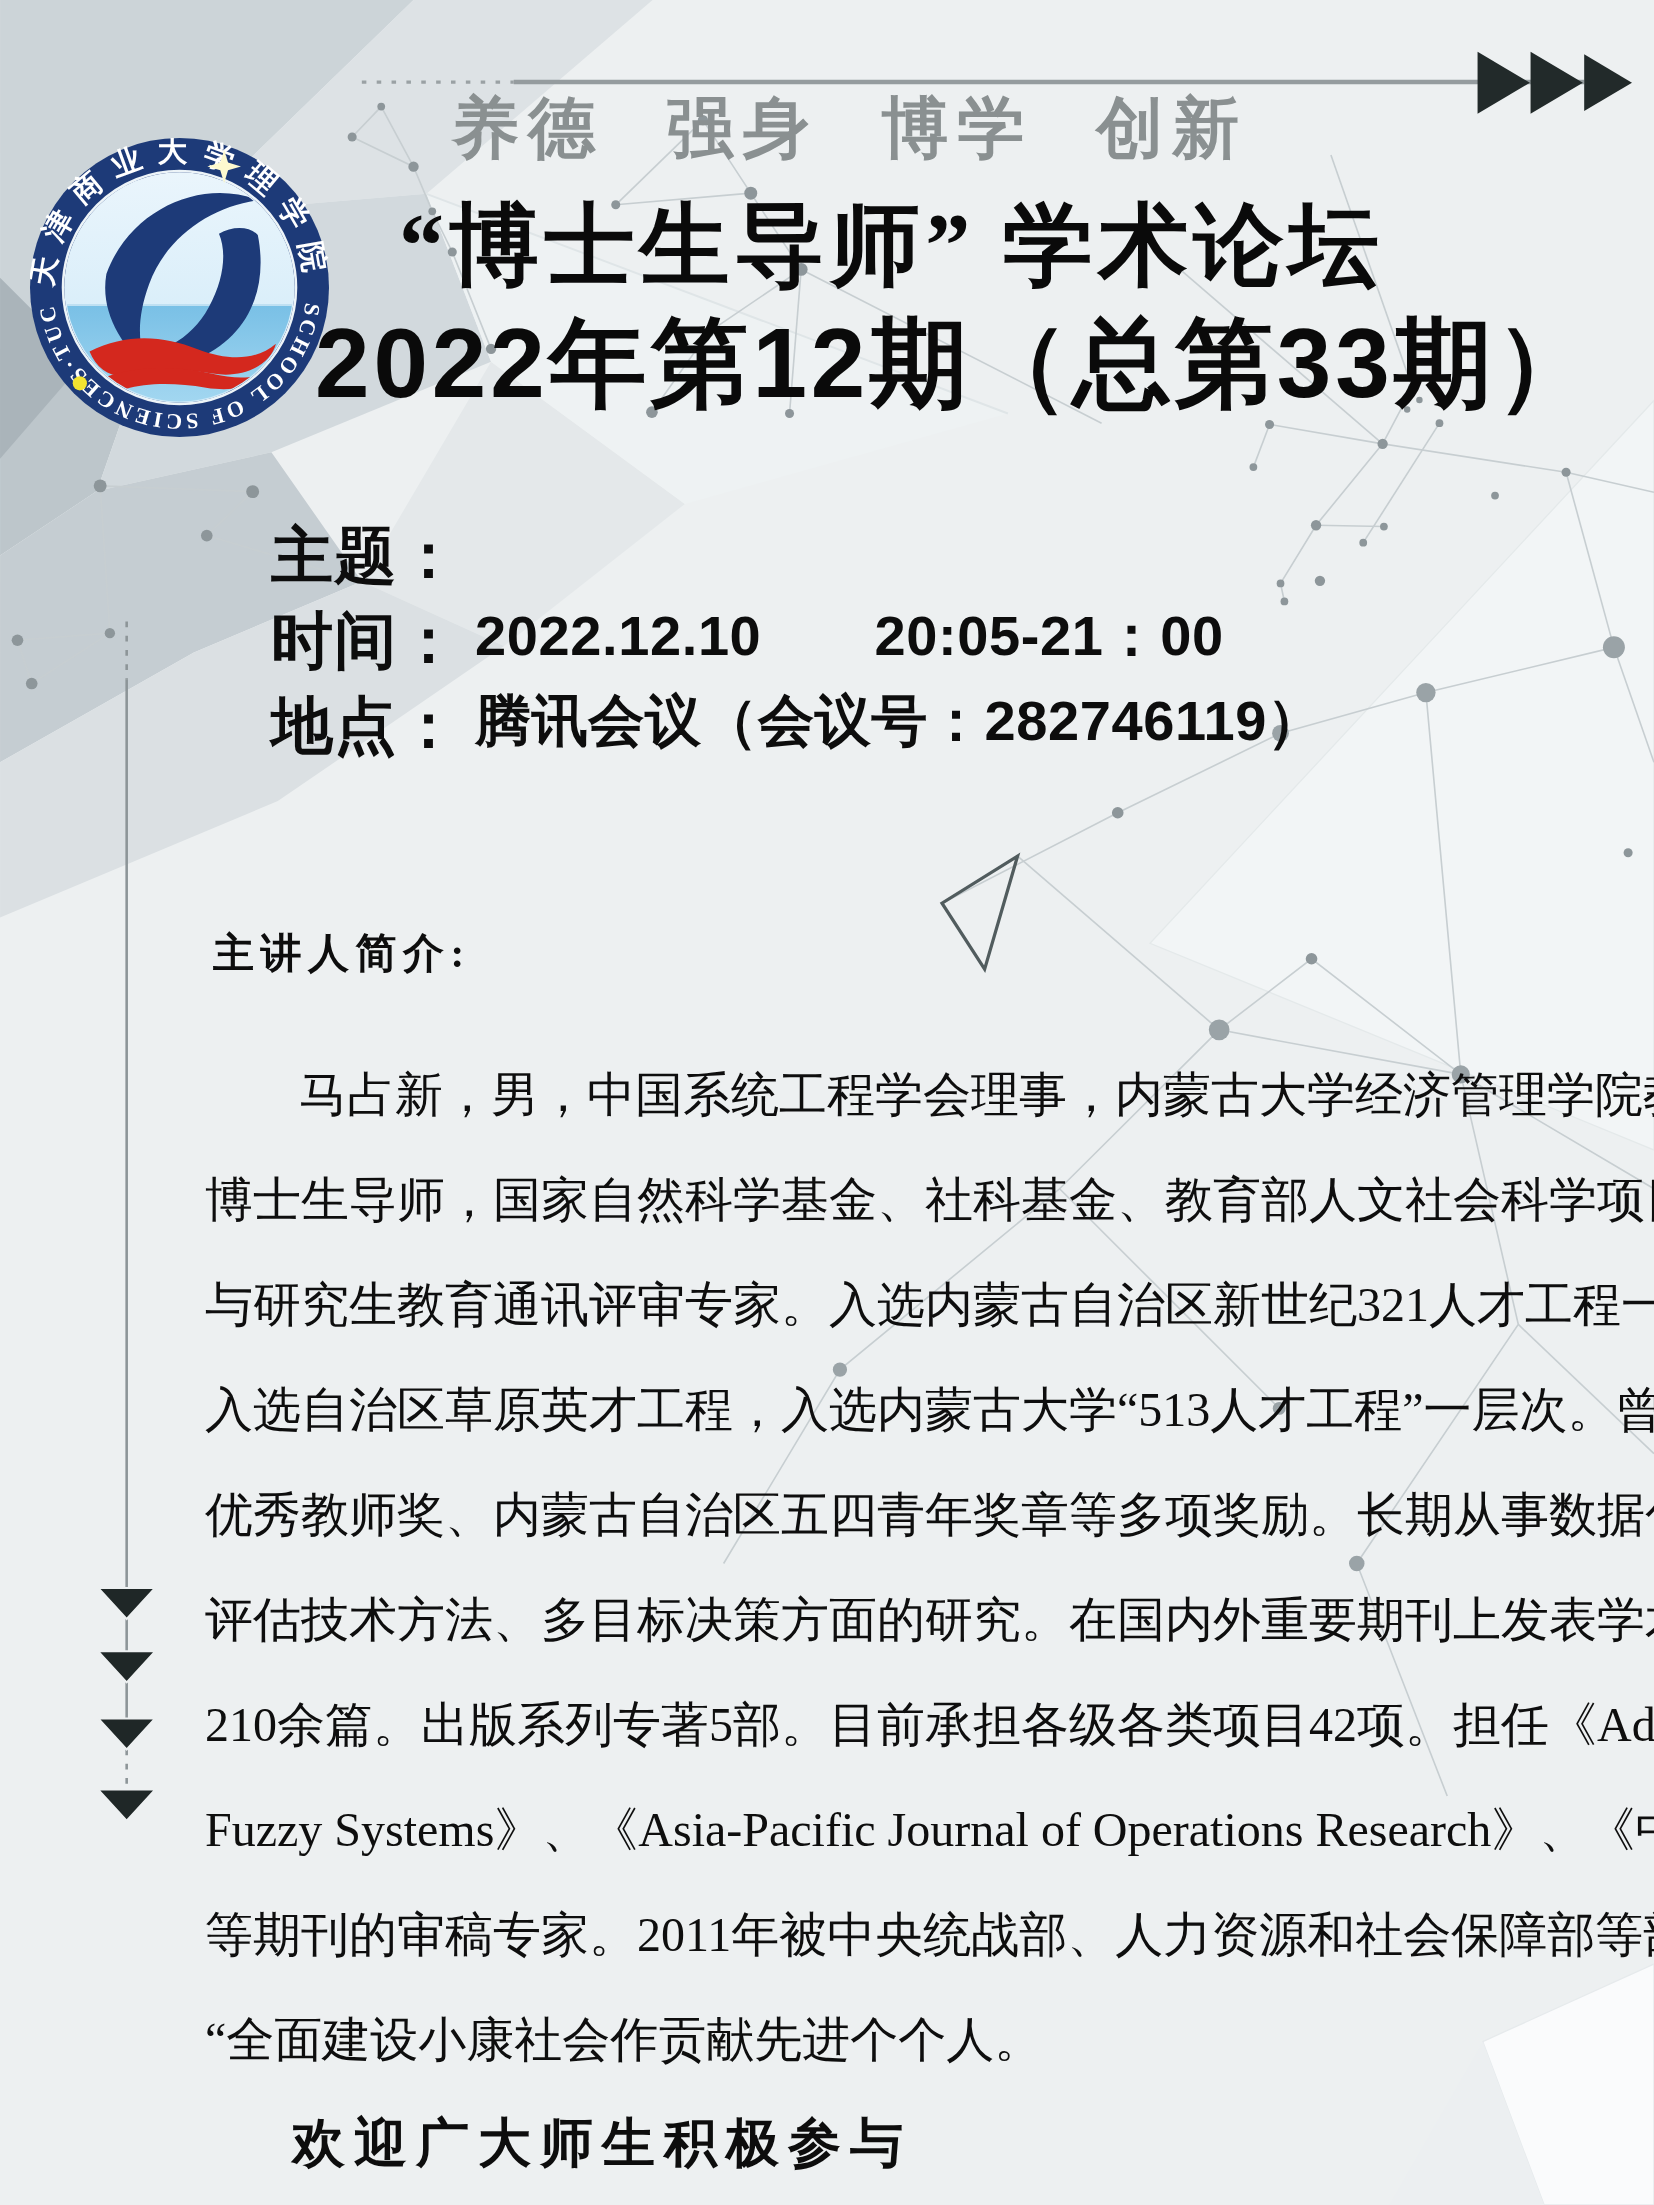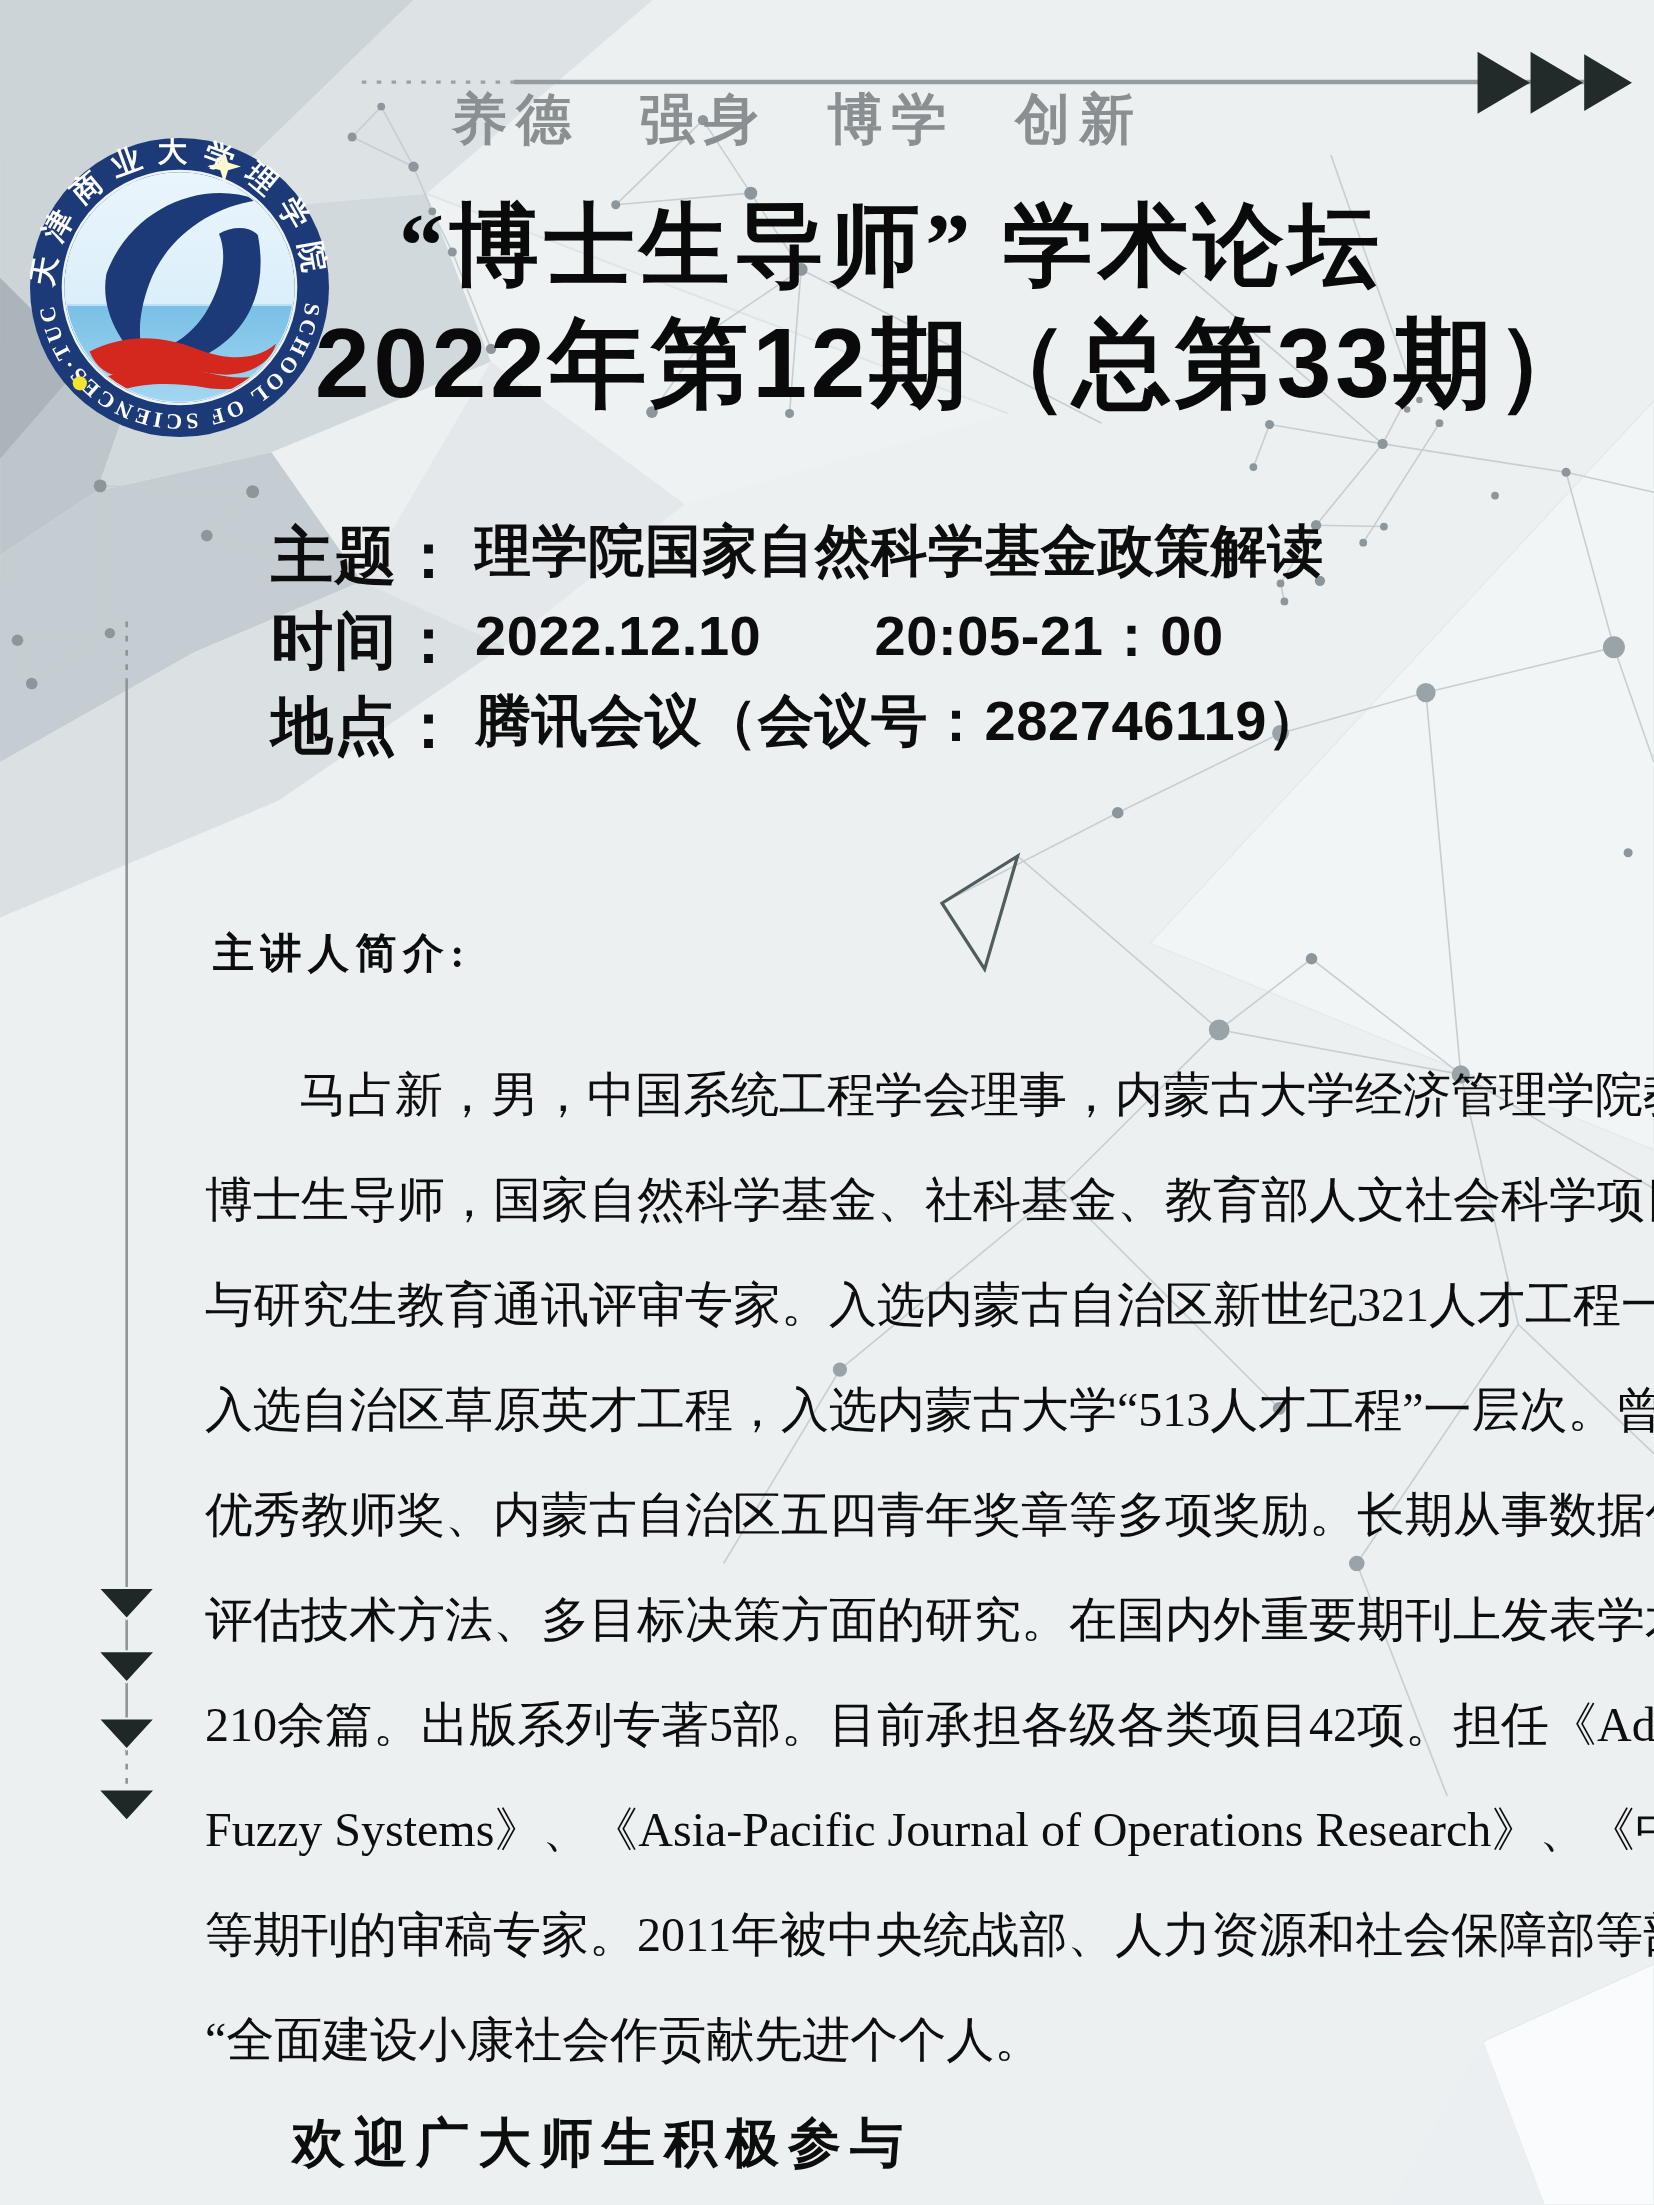--- a/index.html
+++ b/index.html
@@ -4,21 +4,21 @@
 <style>
   html,body{margin:0;padding:0;background:#dfe3e5;}
   .poster{
     position:relative;width:1654px;height:2205px;background:#edf0f1;overflow:hidden;
     font-family:"Liberation Serif","DejaVu Serif",serif;color:#0d0d0d;
   }
   .bg{position:absolute;left:0;top:0;width:1654px;height:2205px;}
   .logo{position:absolute;left:30px;top:138px;width:299px;height:299px;}
   .motto{
     position:absolute;left:452px;top:83px;width:905px;
-    font-size:55px;font-weight:700;color:#8a9091;
+    font-size:67px;font-weight:700;color:#8a9091;
     letter-spacing:9px;word-spacing:37px;white-space:nowrap;
   }
   .title1{
     position:absolute;left:399px;top:185px;margin:0;
     font-size:90px;font-weight:900;letter-spacing:5.2px;white-space:nowrap;color:#0a0a0a;
   }
   .title2{
     position:absolute;left:315px;top:299px;margin:0;
     font-size:98px;font-weight:900;letter-spacing:3.9px;white-space:nowrap;color:#0a0a0a;
     font-family:"Liberation Sans","DejaVu Sans",sans-serif;
@@ -226,21 +226,20 @@
     </svg>
   </div>
 
   <div class="motto">养德 强身 博学 创新</div>
   <h1 class="title1">“博士生导师” 学术论坛</h1>
   <h2 class="title2">2022年第12期（总第33期）</h2>
 
   <div class="info">
     <div class="info-row">
       <span class="info-label">主题：</span>
-      <span class="info-value">理学院国家自然科学基金政策解读</span>
     </div>
     <div class="info-row">
       <span class="info-label">时间：</span>
       <span class="info-value">2022.12.10　　20:05-21：00</span>
     </div>
     <div class="info-row">
       <span class="info-label">地点：</span>
       <span class="info-value">腾讯会议（会议号：282746119）</span>
     </div>
   </div>

